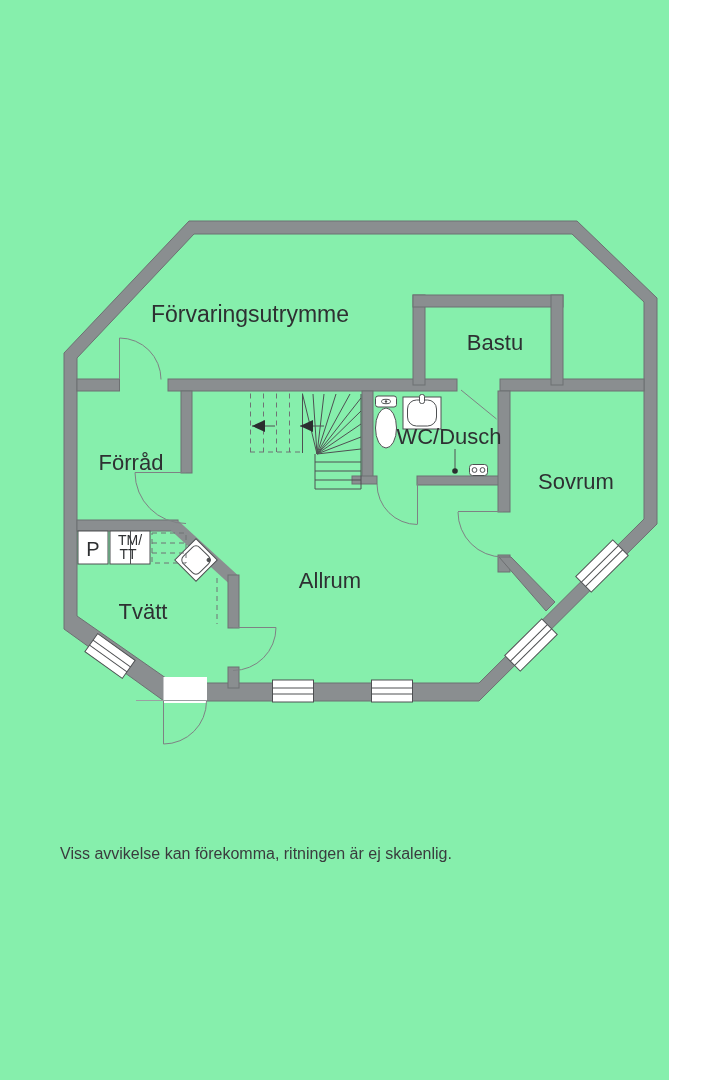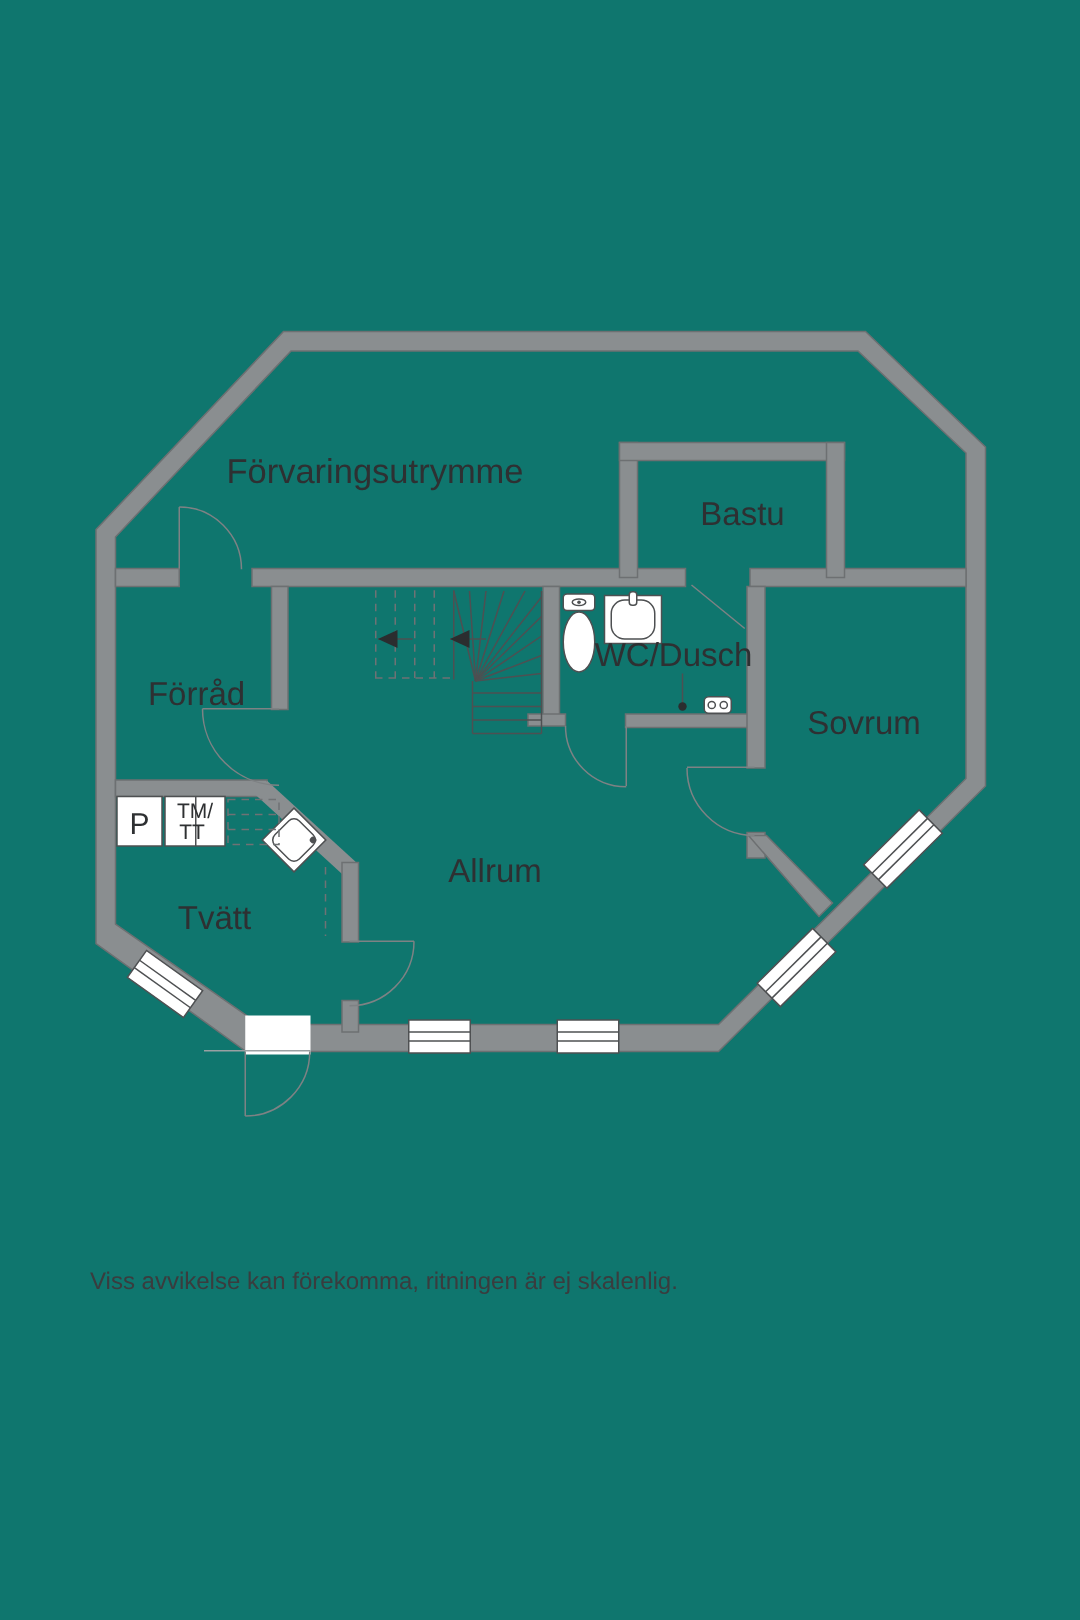--- a/index.html
+++ b/index.html
@@ -1,16 +1,16 @@
 <!DOCTYPE html>
 <html><head>
 <meta charset="utf-8">
 <style>
   html,body{margin:0;padding:0;background:#ffffff;}
-  .canvas{position:relative;width:720px;height:1080px;background:#0f766e;overflow:hidden;
+  .canvas{position:relative;width:669px;height:1080px;background:#86efac;overflow:hidden;
           font-family:"Liberation Sans", sans-serif;}
   svg{position:absolute;left:0;top:0;}
   .wall{fill:#8a8e90;stroke:#6d7072;stroke-width:1;}
   .cut{fill:#ffffff;stroke:none;}
   .thin{stroke:#4e5052;stroke-width:1;fill:none;}
   .thinw{stroke:#4e5052;stroke-width:1;fill:#ffffff;}
   .door{stroke:#7e8284;stroke-width:1;fill:none;}
   .dash{stroke:#6f7274;stroke-width:1;fill:none;stroke-dasharray:5 4;}
   .arrow{fill:#2b2d2f;stroke:none;}
   .roomlabel{fill:#2e3032;font-size:22px;text-anchor:middle;}

